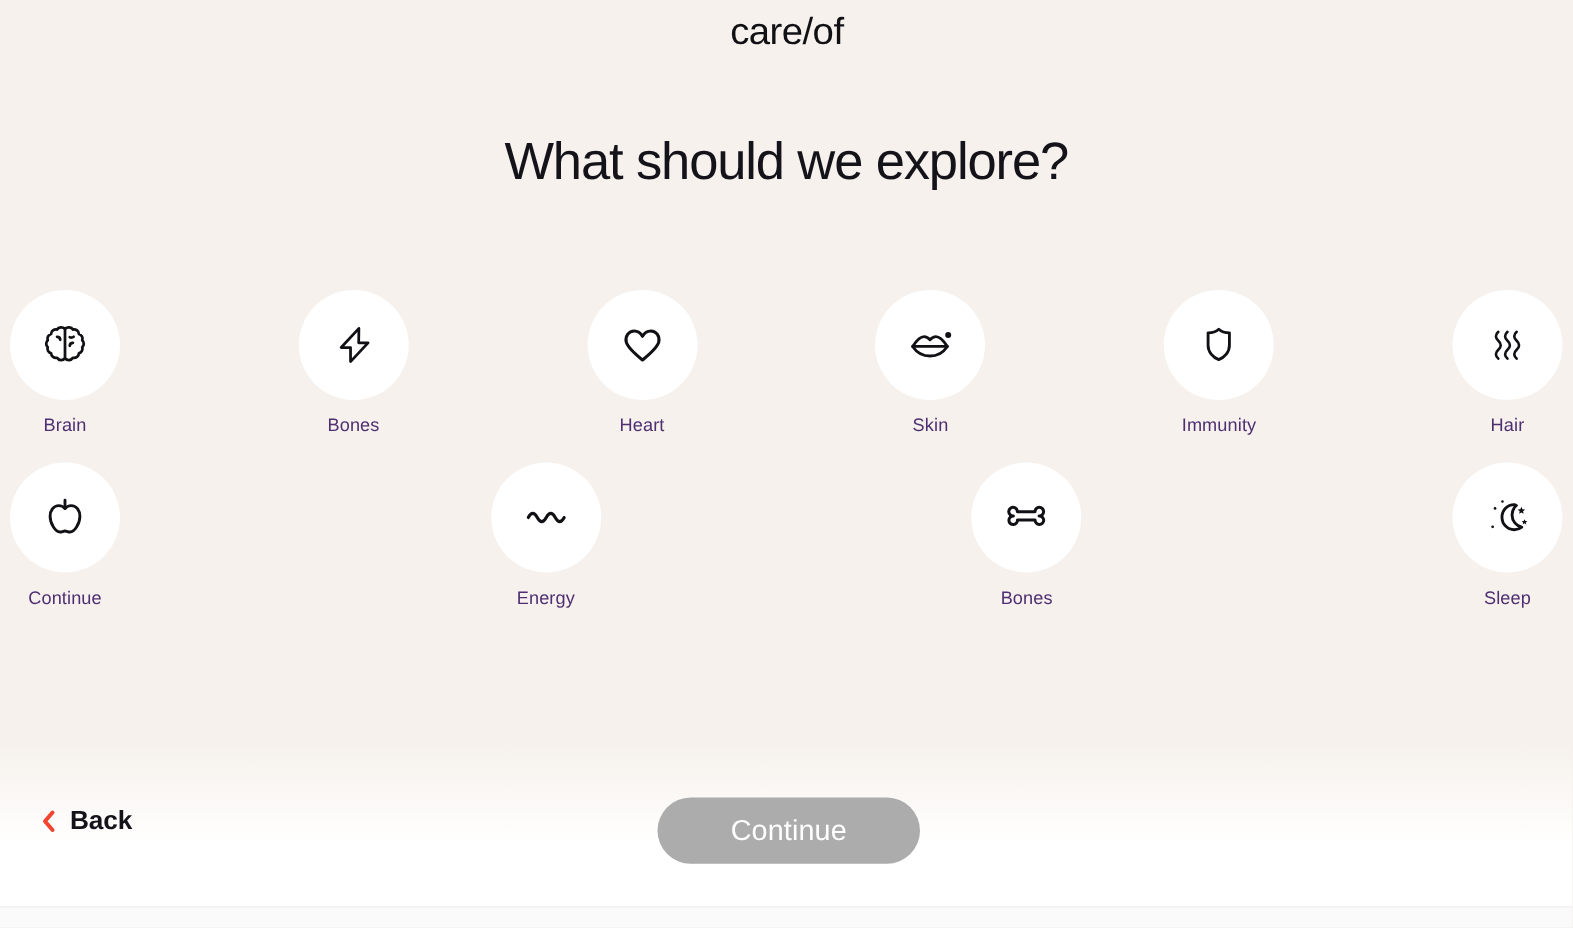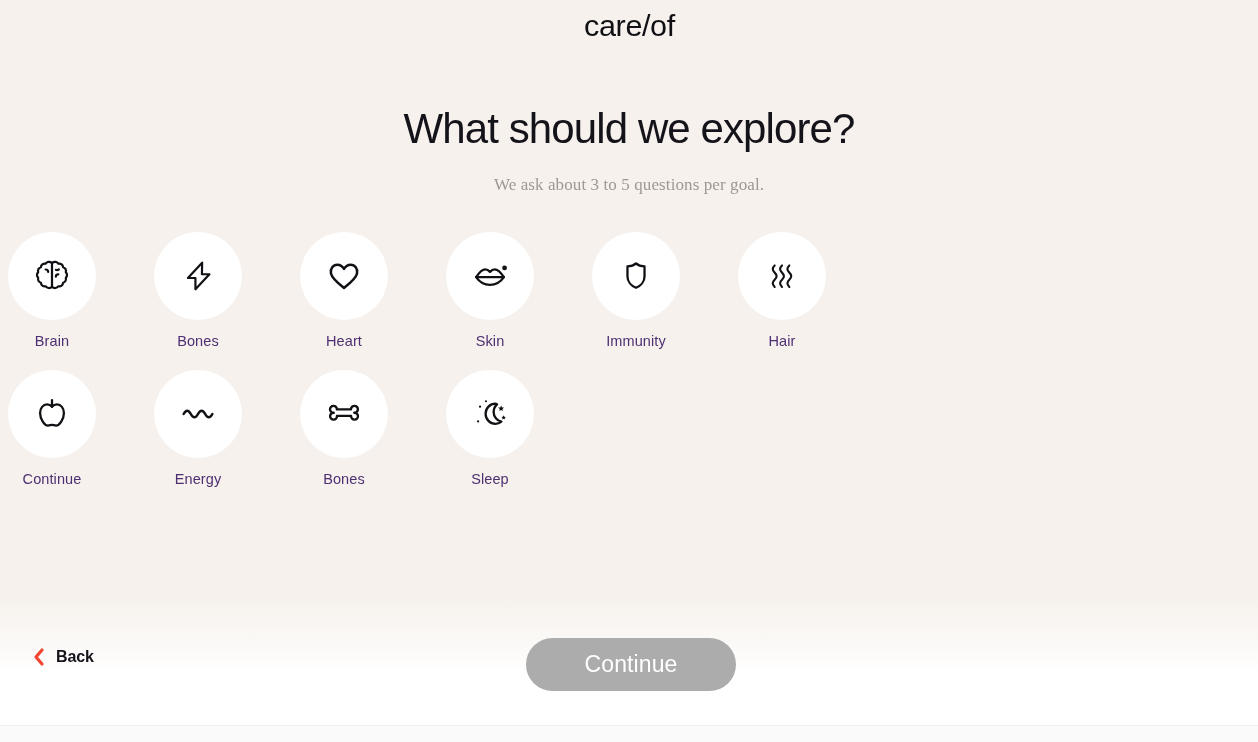--- a/index.html
+++ b/index.html
@@ -72,21 +72,21 @@
 
   
   .goals {
     position: absolute;
     top: 232px;
     left: 0;
     right: 0;
   }
   .goal-row {
     display: flex;
-    justify-content: flex-start;
+    justify-content: space-between;
     gap: 42px;
   }
   .goal-row.row2 {
     margin-top: 21px;
   }
   .goal {
     width: 104px;
     display: flex;
     flex-direction: column;
     align-items: center;
@@ -142,21 +142,21 @@
     cursor: pointer;
     background: none;
     border: none;
     padding: 0;
     font-family: inherit;
   }
   .back-chevron {
     display: block;
   }
   .back-label {
-    font-size: 16px;
+    font-size: 21px;
     font-weight: 700;
     color: #15131A;
     letter-spacing: -0.1px;
     line-height: 1;
   }
   .continue-btn {
     position: absolute;
     left: 526px;
     bottom: 34px;
     width: 210px;
@@ -189,21 +189,20 @@
 </head>
 <body>
 
 <div class="page">
 
   <div class="logo-bar">
     <div class="logo">care/of</div>
   </div>
 
   <div class="headline">What should we explore?</div>
-  <div class="subline">We ask about 3 to 5 questions per goal.</div>
 
   <div class="goals">
 
     <div class="goal-row row1">
 
       <div class="goal">
         <div class="goal-circle">
           <svg width="46" height="46" viewBox="0 0 48 48" fill="none" stroke="#111014" stroke-width="2.3" stroke-linecap="round" stroke-linejoin="round">
             <path d="M24 10.5c-2.1-1.9-5.3-1.6-6.6.6-2.6-.5-4.9 1.3-5 3.7-2.3.7-3.6 3-2.8 5.2-1.7 1.6-1.7 4.2 0 5.8-.8 2.2.5 4.5 2.8 5.2.1 2.4 2.4 4.2 5 3.7 1.3 2.2 4.5 2.5 6.6.6"></path>
             <path d="M24 10.5c2.1-1.9 5.3-1.6 6.6.6 2.6-.5 4.9 1.3 5 3.7 2.3.7 3.6 3 2.8 5.2 1.7 1.6 1.7 4.2 0 5.8.8 2.2-.5 4.5-2.8 5.2-.1 2.4-2.4 4.2-5 3.7-1.3 2.2-4.5 2.5-6.6.6"></path>

